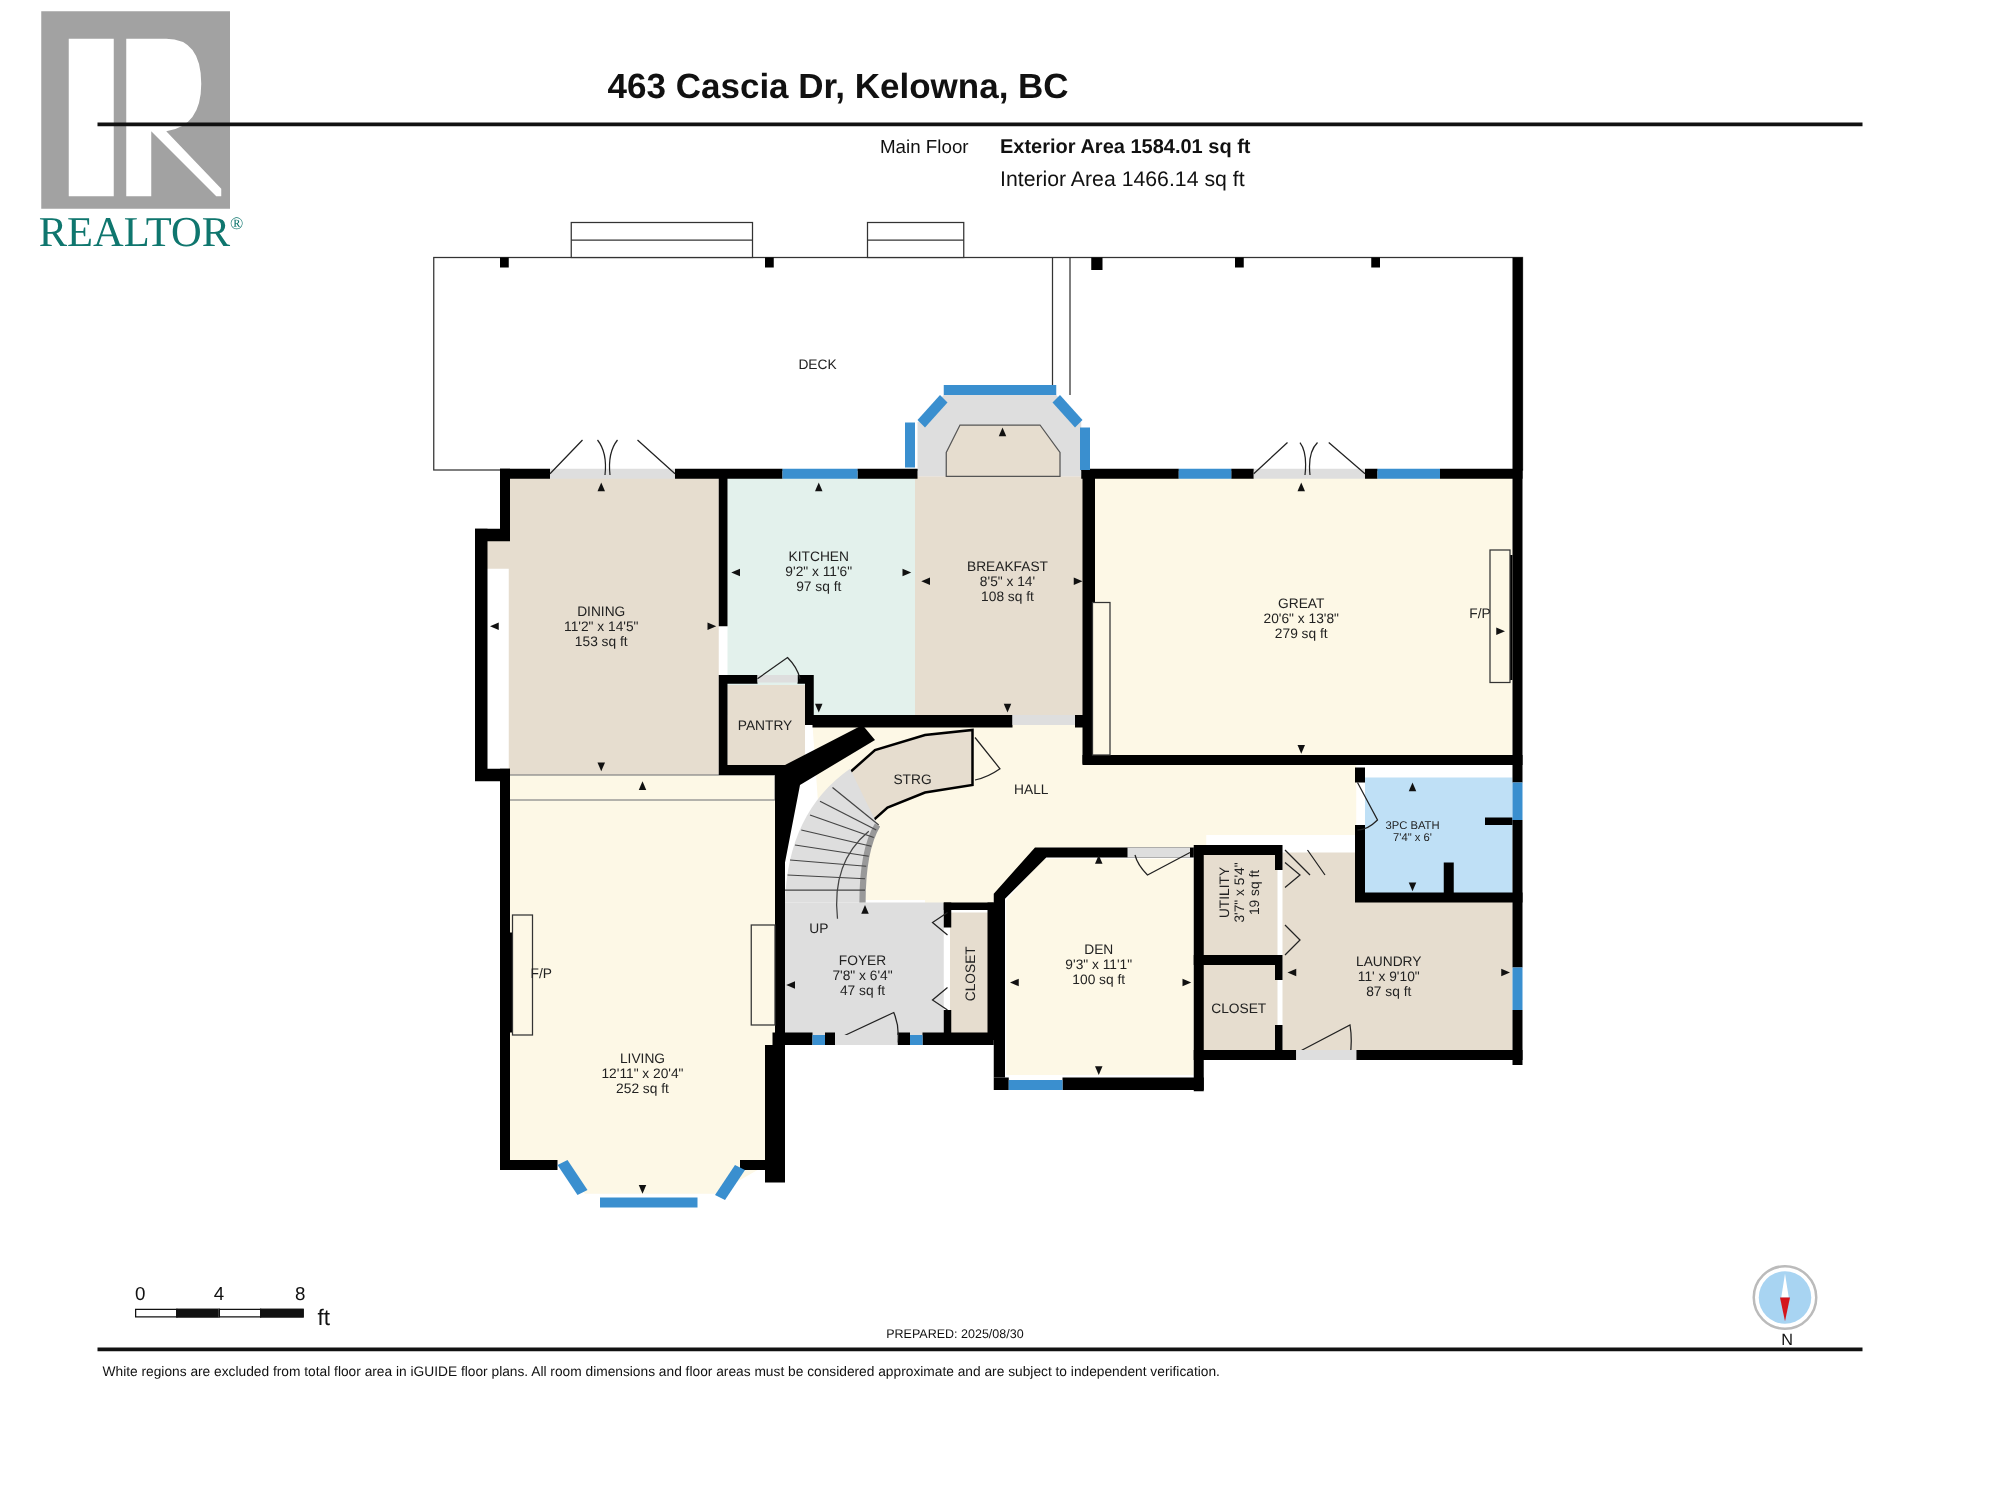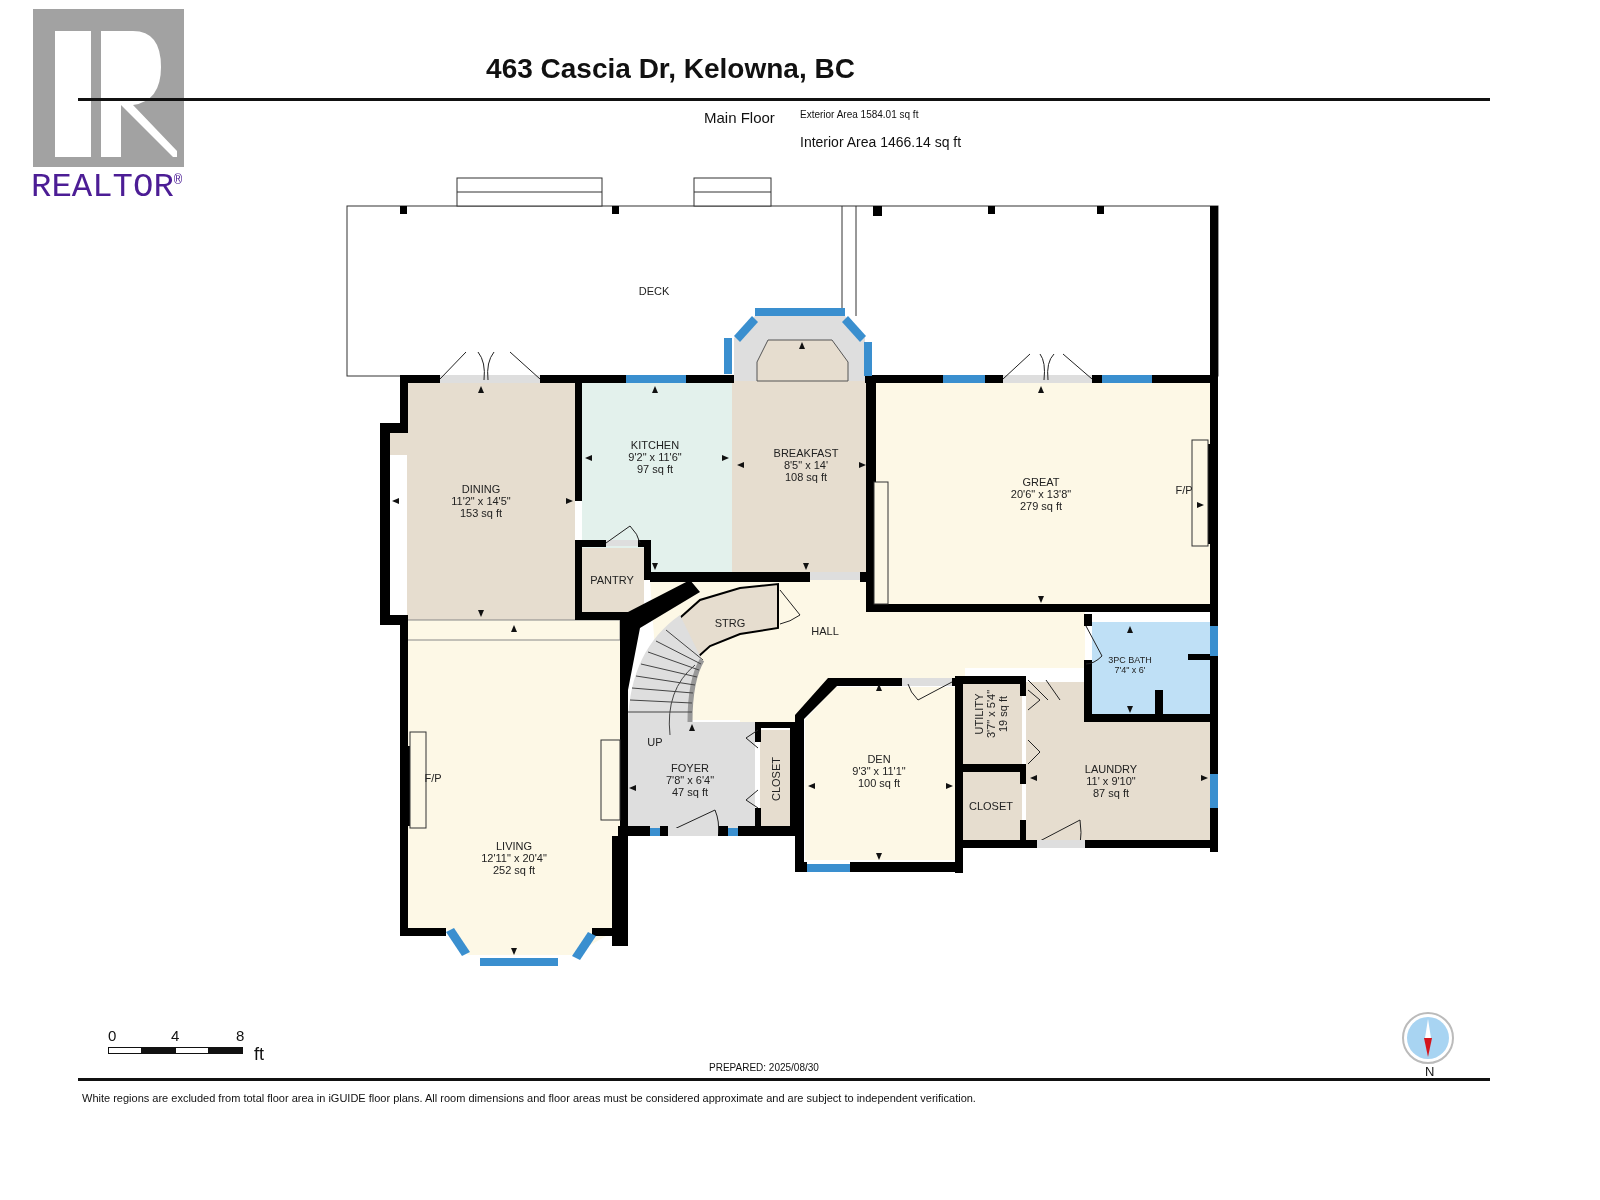--- a/index.html
+++ b/index.html
@@ -1,26 +1,26 @@
 <!DOCTYPE html>
 <html><head>
 <meta charset="utf-8">
 <style>
   html, body { margin: 0; padding: 0; background: #ffffff; }
   body { width: 1600px; height: 1200px; position: relative; overflow: hidden; font-family: "Liberation Sans", sans-serif; color: #111; }
   .logo { position: absolute; left: 33px; top: 9px; width: 151px; height: 158px; background: #a2a2a2; }
   .logo-r { position: absolute; left: 0; top: 0; }
-  .logo-text { position: absolute; left: 31px; top: 168px; font-size: 34px; color: #4c1d95; letter-spacing: 0px; font-family: Liberation Mono, monospace; }
+  .logo-text { position: absolute; left: 31px; top: 168px; font-size: 34px; color: #0f766e; letter-spacing: 0px; font-family: Liberation Serif, serif; }
   .logo-text sup { font-size: 14px; vertical-align: top; position: relative; top: 4px; }
   .title { position: absolute; left: 0; width: 1341px; top: 53px; text-align: center; font-size: 28px; font-weight: bold; padding-left: 0; }
   .title span { display: inline-block; margin-left: 0px; }
   .rule-top { position: absolute; left: 78px; top: 98px; width: 1412px; height: 3px; background: #111; }
   .floor-label { position: absolute; left: 704px; top: 109px; font-size: 15px; font-weight: normal; }
-  .area-ext { position: absolute; left: 800px; top: 109px; font-size: 10px; }
-  .area-int { position: absolute; left: 800px; top: 134px; font-size: 14px; }
+  .area-ext { position: absolute; left: 800px; top: 109px; font-size: 16px; font-weight: bold; }
+  .area-int { position: absolute; left: 800px; top: 134px; font-size: 17px; }
   .plan { position: absolute; left: 0; top: 0; }
   .room-label { font-family: "Liberation Sans", sans-serif; font-size: 11px; fill: #222; text-anchor: middle; }
   .scale { position: absolute; left: 108px; top: 1027px; }
   .scale-num { position: absolute; top: 0; font-size: 15px; }
   .scale-bar { position: absolute; top: 20px; height: 7px; border: 1px solid #111; box-sizing: border-box; }
   .scale-unit { position: absolute; left: 146px; top: 17px; font-size: 18px; }
   .prepared { position: absolute; left: 709px; top: 1062px; font-size: 10px; }
   .compass { position: absolute; left: 1401px; top: 1011px; width: 54px; height: 54px; }
   .compass-n { position: absolute; left: 1425px; top: 1064px; font-size: 13px; }
   .rule-bottom { position: absolute; left: 78px; top: 1078px; width: 1412px; height: 3px; background: #111; }

